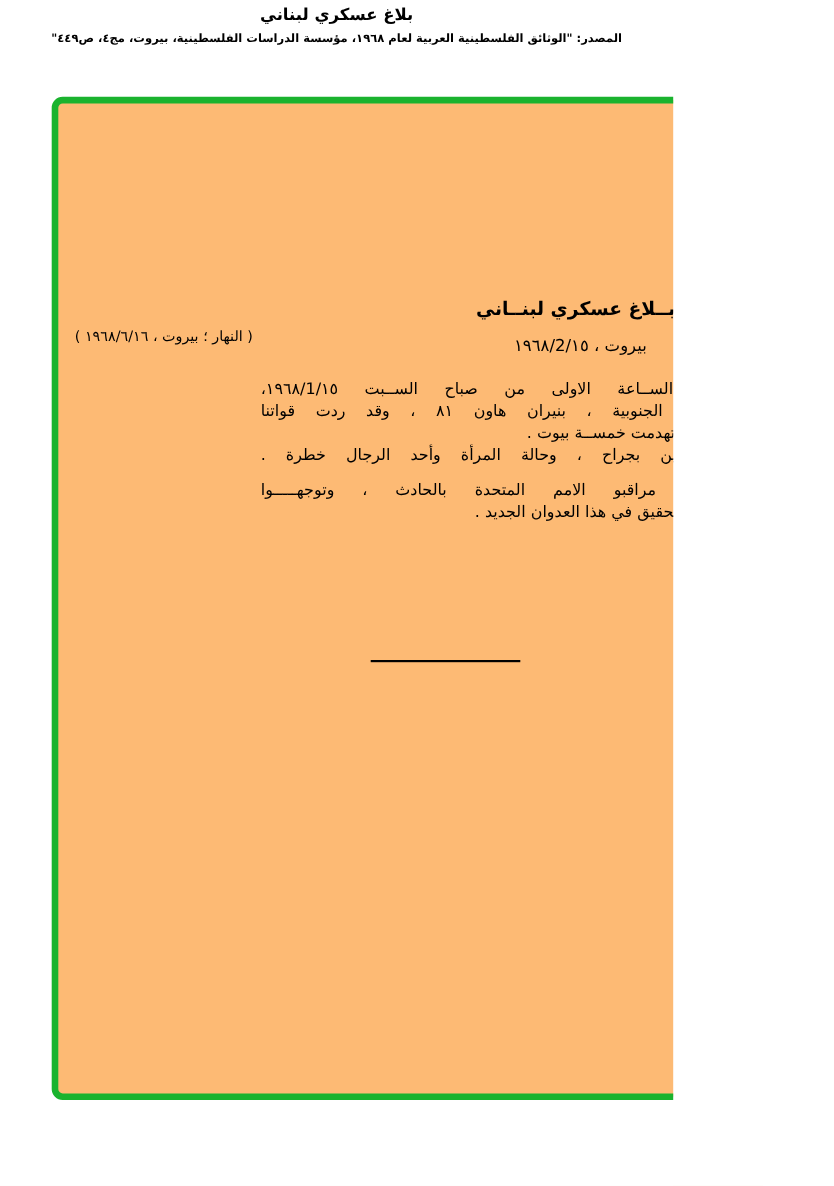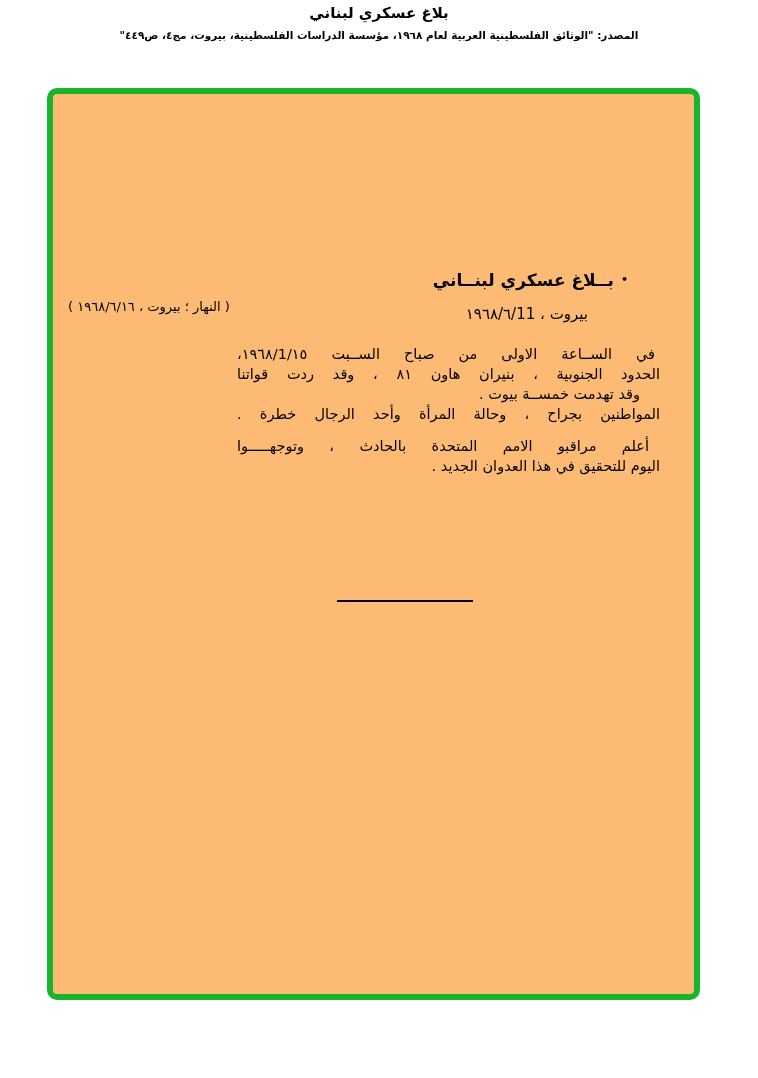--- a/index.html
+++ b/index.html
@@ -2,21 +2,21 @@
 <html><head>
 <meta charset="utf-8">
 <style>
   html, body {
     margin: 0;
     padding: 0;
     background: #ffffff;
   }
   .page {
     position: relative;
-    width: 758px;
+    width: 612px;
     height: 1078px;
     background: #ffffff;
     overflow: hidden;
     font-family: "DejaVu Sans", sans-serif;
     color: #000000;
   }
   .hdr-title {
     position: absolute;
     top: 2px;
     left: 0;
@@ -128,21 +128,21 @@
   <div class="hdr-title">بلاغ عسكري لبناني</div>
 
   <div class="hdr-source">المصدر: "الوثائق الفلسطينية العربية لعام ١٩٦٨، مؤسسة الدراسات الفلسطينية، بيروت، مج٤، ص٤٤٩"</div>
 
   <div class="doc-frame" style="border-color: rgb(26, 179, 46);">
 
     <div class="doc-heading">
       <span class="bullet">•</span><span>بــلاغ عسكري لبنــاني</span>
     </div>
 
-    <div class="doc-dateline">بيروت ، ١٩٦٨/٦/11</div>
+    <div class="doc-dateline">بيروت ، ١٩٦٨/2/١٥</div>
 
     <div class="doc-citation">( النهار ؛ بيروت ، ١٩٦٨/٦/١٦ )</div>
 
     <div class="doc-body">
       <div class="line justify ind-sm">في الســاعة الاولى من صباح الســبت ١٩٦٨/1/١٥،</div>
       <div class="line justify">الحدود الجنوبية ، بنيران هاون ٨١ ، وقد ردت قواتنا</div>
       <div class="line right ind-lg">وقد تهدمت خمســة بيوت .</div>
       <div class="line justify">المواطنين بجراح ، وحالة المرأة وأحد الرجال خطرة .</div>
 
       <div class="line justify ind-md para-2">أعلم مراقبو الامم المتحدة بالحادث ، وتوجهـــــوا</div>

